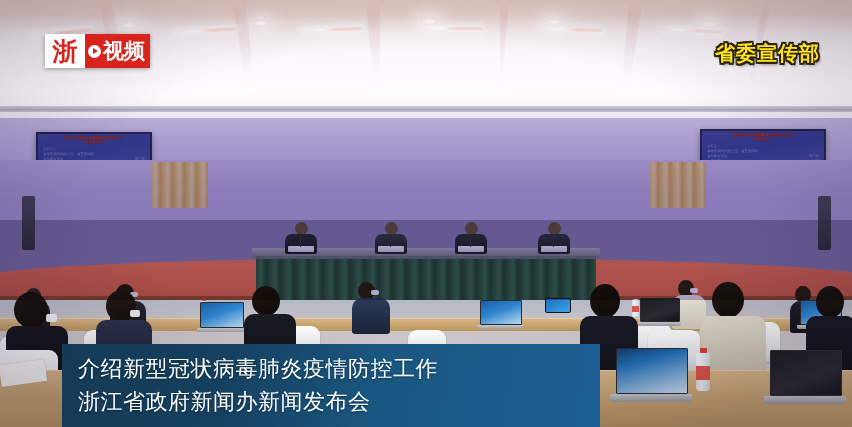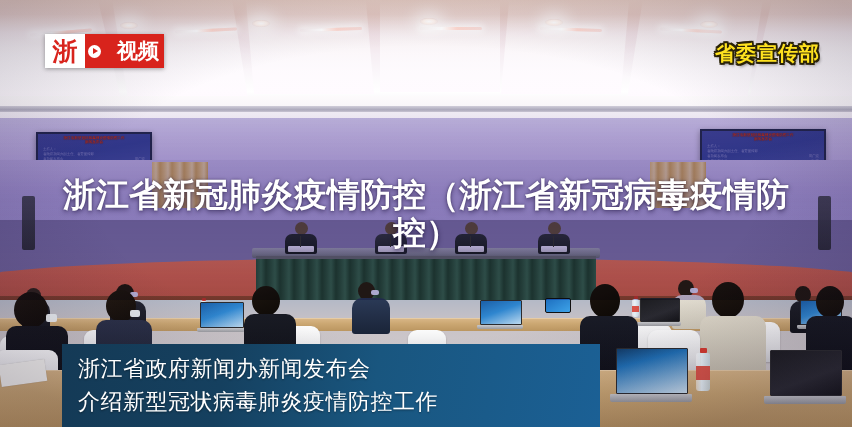--- a/index.html
+++ b/index.html
@@ -192,21 +192,21 @@
     filter:drop-shadow(0 1px 2px rgba(0,0,0,.35));
   }
   .logo-left{
     width:40px;background:#ffffff;
     display:flex;align-items:center;justify-content:center;
     color:#d8231c;font-weight:bold;font-size:25px;line-height:1;
     font-family:"DejaVu Sans","Liberation Sans",sans-serif;
   }
   .logo-right{
     background:#d8231c;color:#ffffff;
-    display:flex;align-items:center;gap:16px;
+    display:flex;align-items:center;gap:2px;
     padding:0 5px 0 3px;
     font-weight:bold;font-size:21px;letter-spacing:0px;line-height:1;
     font-family:"DejaVu Sans","Liberation Sans",sans-serif;
   }
   .play-badge{
     width:13px;height:13px;border-radius:50%;
     background:#fff;position:relative;flex:0 0 auto;
   }
   .play-badge::after{
     content:"";position:absolute;left:5px;top:3.2px;
@@ -510,20 +510,19 @@
   <div class="logo">
     <div class="logo-left">浙</div>
     <div class="logo-right">
       <span class="play-badge"></span>
       <span>视频</span>
     </div>
   </div>
 
   <div class="live-badge">省委宣传部</div>
 
-  <div class="headline">浙江省新冠肺炎疫情防控（浙江省新冠病毒疫情防控）</div>
 
   <div class="caption">
+    <div class="cap-line">介绍新型冠状病毒肺炎疫情防控工作</div>
     <div class="cap-line">浙江省政府新闻办新闻发布会</div>
-    <div class="cap-line">介绍新型冠状病毒肺炎疫情防控工作</div>
   </div>
 
 </div>
 
 </body></html>

